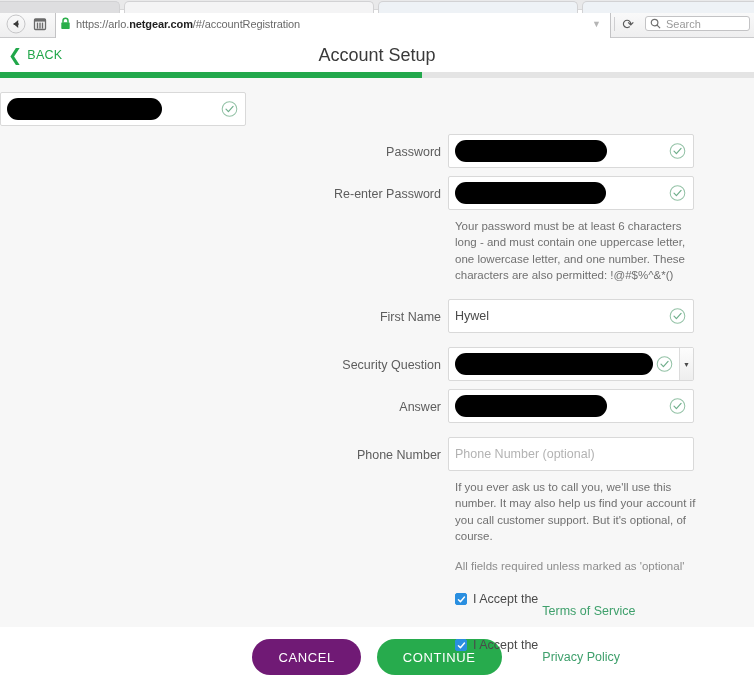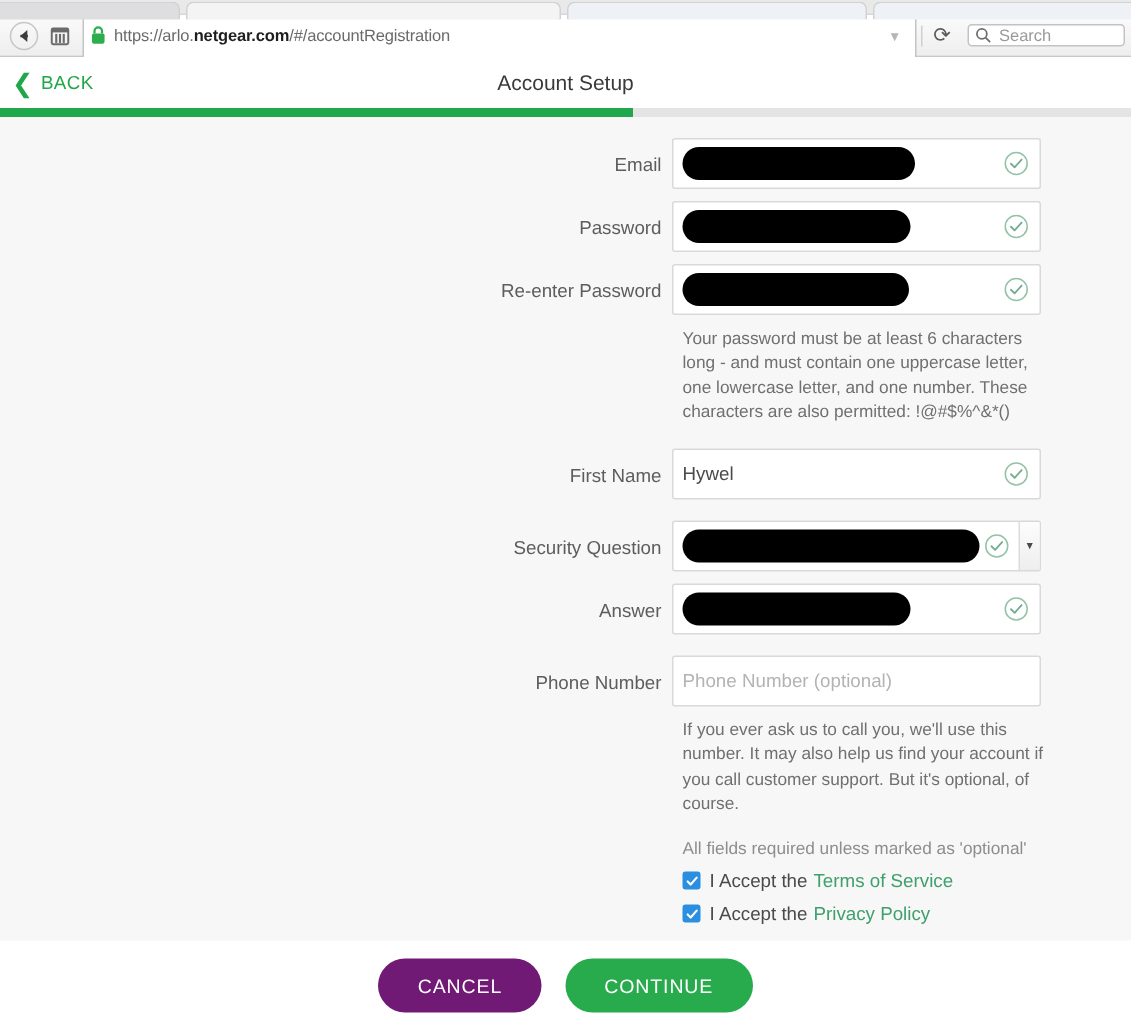--- a/index.html
+++ b/index.html
@@ -99,21 +99,21 @@
     margin-left: 8px;
     color: #21a74a;
     cursor: pointer;
   }
   #back-button .chev { font-size: 17px; line-height: 1; margin-right: 5px; font-weight: 700; }
   #back-label { font-size: 12.5px; letter-spacing: 0.3px; }
   #page-title-text {
     position: absolute;
     left: 0; right: 0;
     text-align: center;
-    font-size: 14px;
+    font-size: 18px;
     color: #3a3a3a;
     pointer-events: none;
   }
 
   #progress-track {
     height: 6px;
     background: #e4e4e4;
     width: 754px;
   }
   #progress-fill {
@@ -227,20 +227,21 @@
     border-radius: 2px;
     margin-right: 6px;
     display: flex; align-items: center; justify-content: center;
     flex: none;
   }
   .cbox svg { display: block; }
   .accept-row a {
     color: #3fa06c;
     text-decoration: none;
     margin-left: 4px;
+    margin-top: 24px;
   }
   .accept-row .acc-text { color: #4a4a4a; }
 
   
   #footer {
     height: 60px;
     background: #ffffff;
     display: flex;
     align-items: center;
     justify-content: center;
@@ -328,21 +329,20 @@
   <div id="page-title-text">Account Setup</div>
 </div>
 
 <div id="progress-track" style="background: rgb(228, 228, 228);">
   <div id="progress-fill" style="width: 56%; background: rgb(34, 168, 76);"></div>
 </div>
 
 <div id="form-area">
 
   <div class="row">
-    <div class="lbl">Email</div>
     <div class="field">
       <span class="redact w-email"></span>
       <svg class="check-ok" viewBox="0 0 20 20">
         <circle cx="10" cy="10" r="8.6" fill="none" stroke="#93c2a6" stroke-width="1.2"></circle>
         <path d="M5.9 10.2 L8.7 13 L14.2 6.9" fill="none" stroke="#6fae8b" stroke-width="1.4" stroke-linecap="round" stroke-linejoin="round"></path>
       </svg>
     </div>
   </div>
 
   <div class="row">

